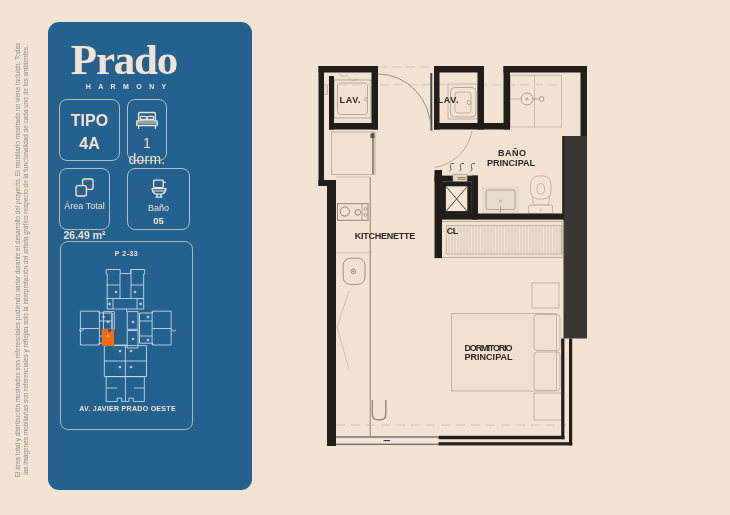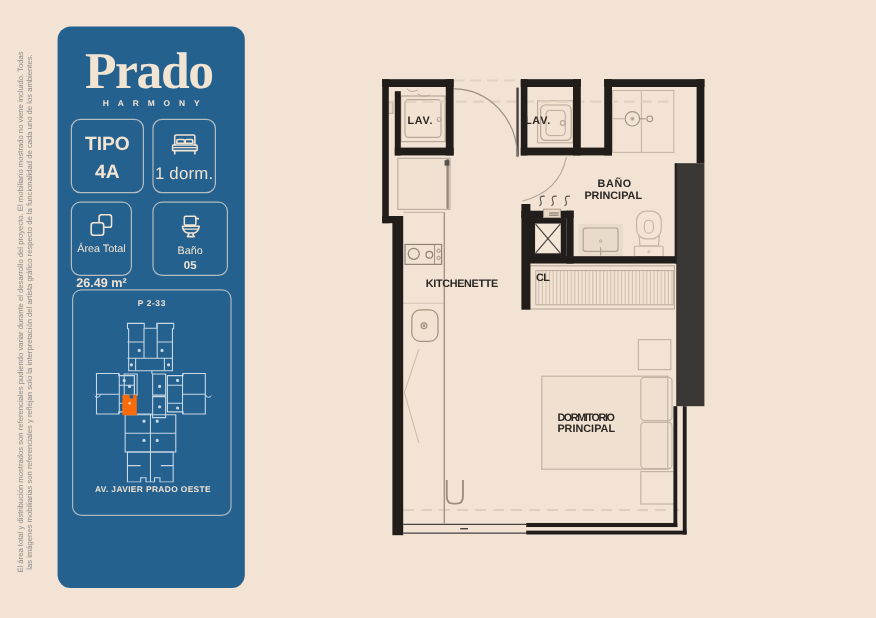--- a/index.html
+++ b/index.html
@@ -8,29 +8,29 @@
   .abs{position:absolute;}
 </style>
 </head>
 <body>
 
 <div class="abs" style="left:-203px;top:251px;width:452px;height:18px;transform:rotate(-90deg);font-size:6.4px;line-height:8.2px;color:#8f8d8b;text-align:center;">
 El área total y distribución mostrados son referenciales pudiendo variar durante el desarrollo del proyecto. El mobiliario mostrado no viene incluido. Todas<br>
 las imágenes mobiliarias son referenciales y reflejan solo la interpretación del artista gráfico respecto de la funcionalidad de cada uno de los ambientes.
 </div>
 
-<div class="abs" style="left:48px;top:22px;width:156px;height:468px;background:#24618f;border-radius:11px;">
+<div class="abs" style="left:48px;top:22px;width:156px;height:468px;background:#24618f;border-radius:11px;padding-left:48px;">
 
   <div class="abs" style="left:-2px;top:16px;width:156px;text-align:center;font-family:'Liberation Serif',serif;font-weight:bold;font-size:43px;line-height:43px;color:#f2e4d3;letter-spacing:-1.2px;">Prado</div>
 
   <div class="abs" style="left:0;top:60.5px;width:156px;text-align:center;font-size:7px;font-weight:bold;color:#f2e4d3;letter-spacing:7.4px;text-indent:7.4px;">HARMONY</div>
 
   <div class="abs" style="left:11px;top:77px;width:61px;height:62px;border:1px solid rgba(242,228,211,0.7);border-radius:8px;color:#f2e4d3;text-align:center;font-weight:bold;font-size:16px;line-height:22.5px;padding-top:10px;box-sizing:border-box;">TIPO<br>4A</div>
 
-  <div class="abs" style="left:79px;top:77px;width:53px;height:62px;border:1px solid rgba(242,228,211,0.7);border-radius:8px;color:#f2e4d3;text-align:center;box-sizing:border-box;">
+  <div class="abs" style="left:79px;top:77px;width:40px;height:62px;border:1px solid rgba(242,228,211,0.7);border-radius:8px;color:#f2e4d3;text-align:center;box-sizing:border-box;">
     
     <svg width="22" height="18" viewBox="0 0 22 18" style="margin-top:11px;" fill="none" stroke="#f2e4d3" stroke-width="1.3" stroke-linejoin="round" stroke-linecap="round">
       <path d="M2.6 10 V2.8 q0 -1.3 1.3 -1.3 h14.2 q1.3 0 1.3 1.3 V10"></path>
       <path d="M4.3 8.3 v-1.8 q0 -1.2 1.2 -1.2 h4 q1.2 0 1.2 1.2 v1.8 z"></path>
       <path d="M11.3 8.3 v-1.8 q0 -1.2 1.2 -1.2 h4 q1.2 0 1.2 1.2 v1.8 z"></path>
       <rect x="0.7" y="9.9" width="20.6" height="4.6" rx="0.8"></rect>
       <path d="M0.7 12 h20.6" stroke-width="1"></path>
       <path d="M2.6 14.5 v2.8 M19.4 14.5 v2.8"></path>
     </svg>
     <div style="font-size:14px;letter-spacing:0.2px;margin-top:2px;">1 dorm.</div>

